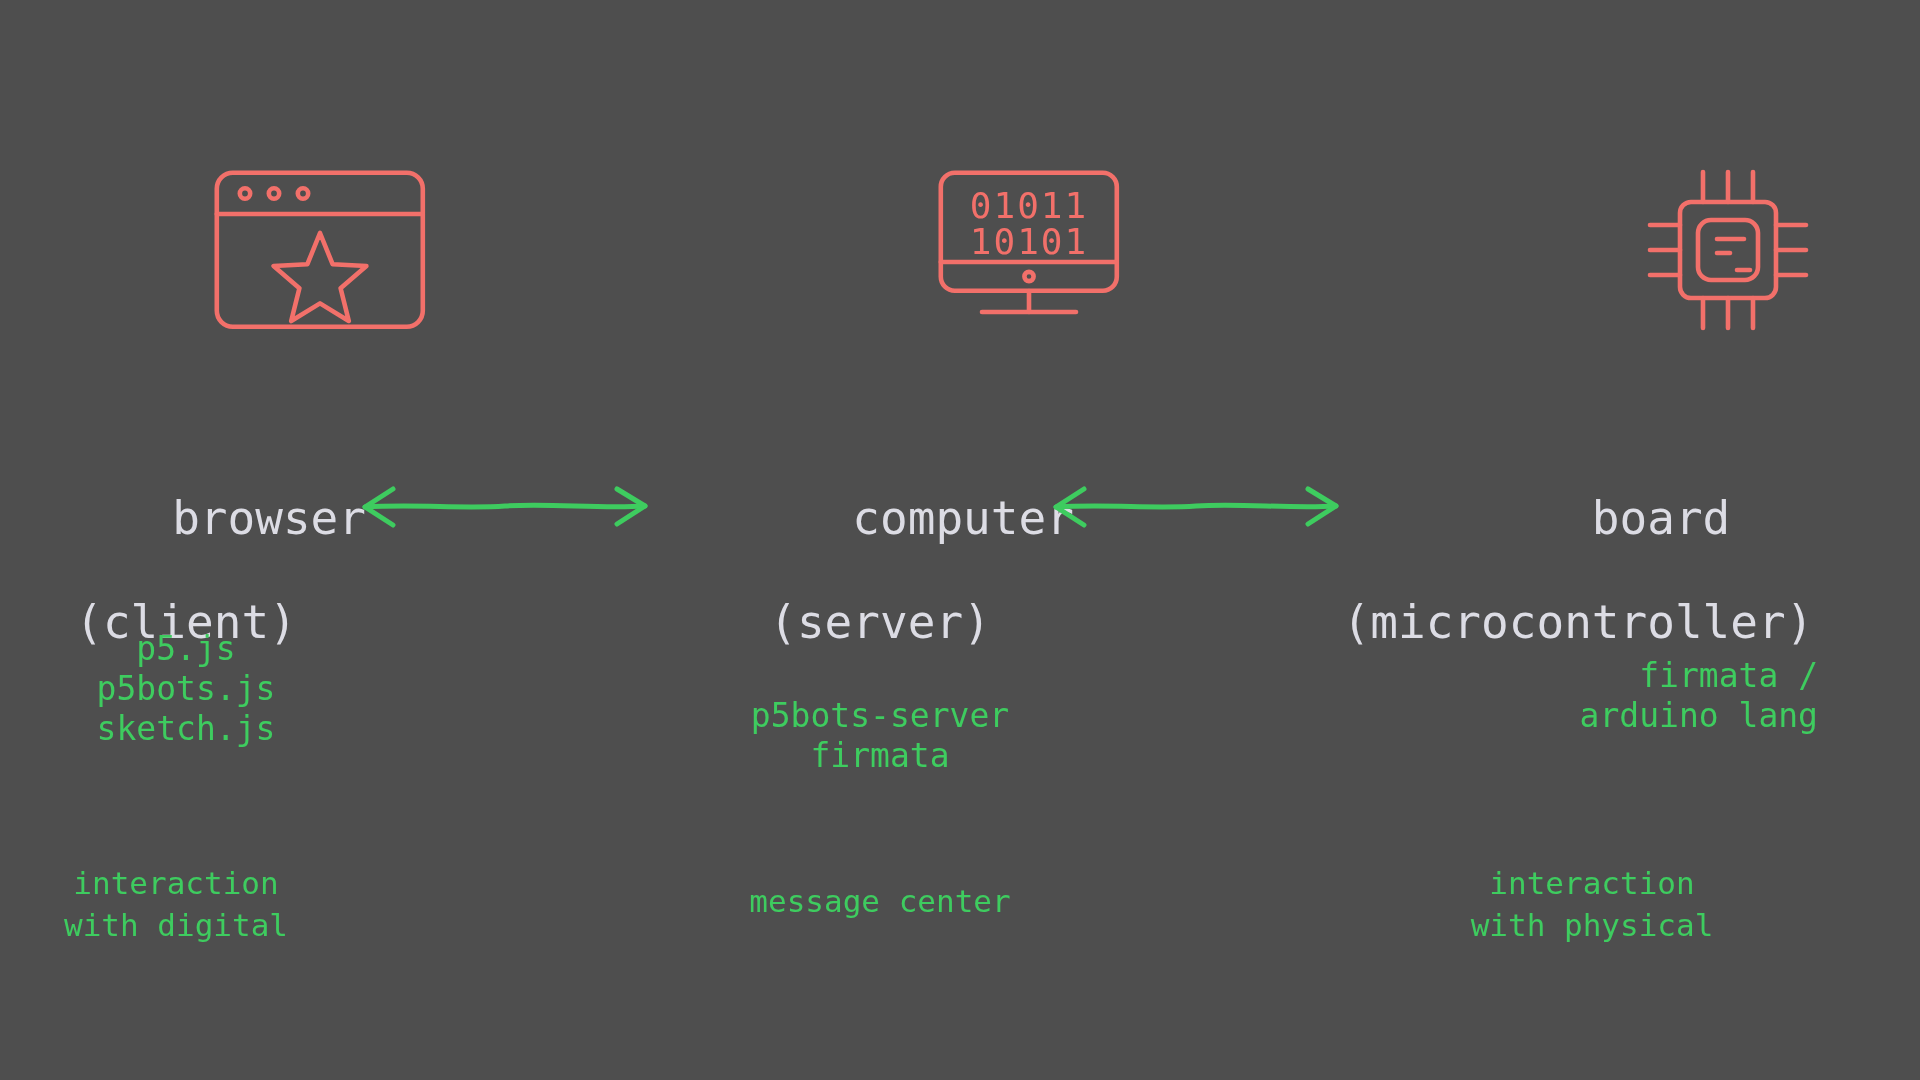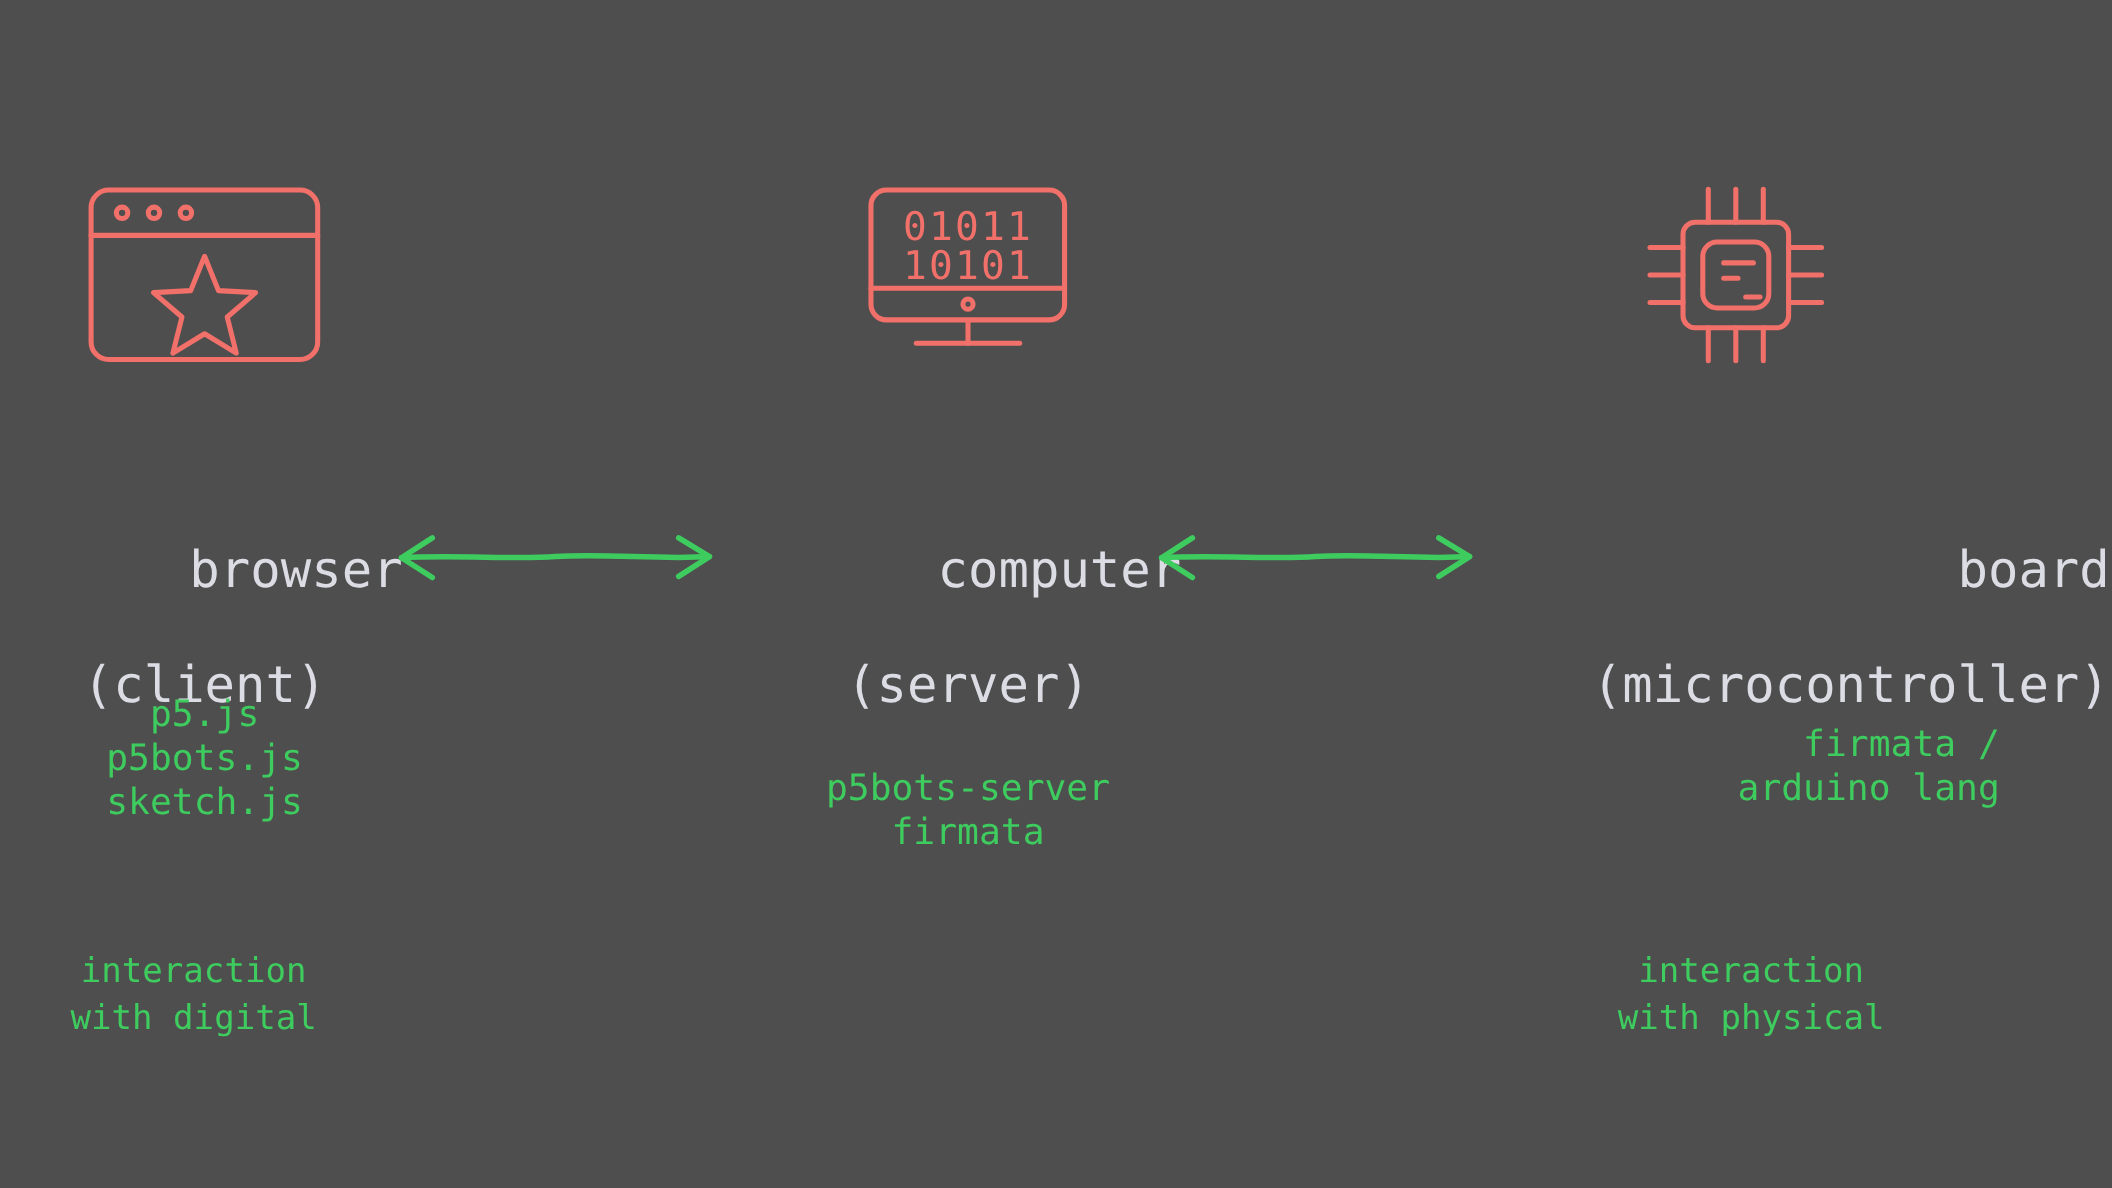--- a/index.html
+++ b/index.html
@@ -34,41 +34,40 @@
 
   
   .icon-slot {
     position: absolute;
     top: 140px;
     left: 0;
     width: 480px;
     height: 220px;
     display: flex;
     align-items: center;
-    justify-content: center;
+    justify-content: flex-end;
   }
   .icon-slot svg { display: block; }
 
   
   .title {
     position: absolute;
     top: 440px;
     left: 0;
     width: 480px;
     text-align: center;
     color: #dcdce4;
     font-size: 46px;
     line-height: 52px;
     letter-spacing: 0px;
     white-space: pre;
   }
   .col-board .title {
     width: 680px;
     left: -100px;
-    text-align: right;
   }
   .title .l2 { display: block; }
 
   
   .libs {
     position: absolute;
     left: 0;
     width: 480px;
     text-align: center;
     color: #3ecc5f;
@@ -152,20 +151,21 @@
     </div>
 
     <div class="title">
       <span>computer</span>
       <span class="l2">(server)</span>
     </div>
 
     <div class="libs">p5bots-server
 firmata</div>
 
+    <div class="role">message center</div>
   </div>
 
   <div class="column col-board">
 
     <div class="icon-slot">
       <svg width="180" height="180" viewBox="0 0 180 180" fill="none" stroke="#f2706a" stroke-width="4.6" stroke-linecap="round" stroke-linejoin="round">
         <rect x="42" y="42" width="96" height="96" rx="11" ry="11"></rect>
         <rect x="60" y="60" width="60" height="60" rx="13" ry="13"></rect>
         <line x1="79" y1="79" x2="106" y2="79"></line>
         <line x1="79" y1="93" x2="92" y2="93"></line>

